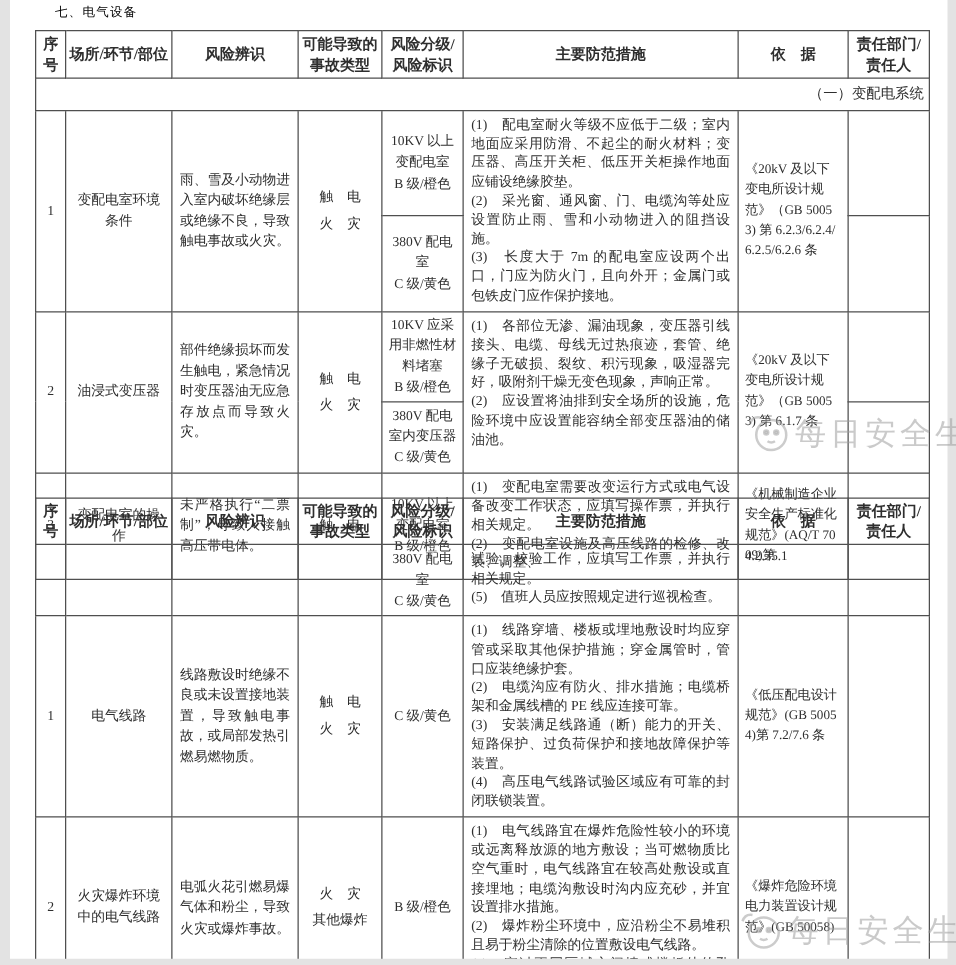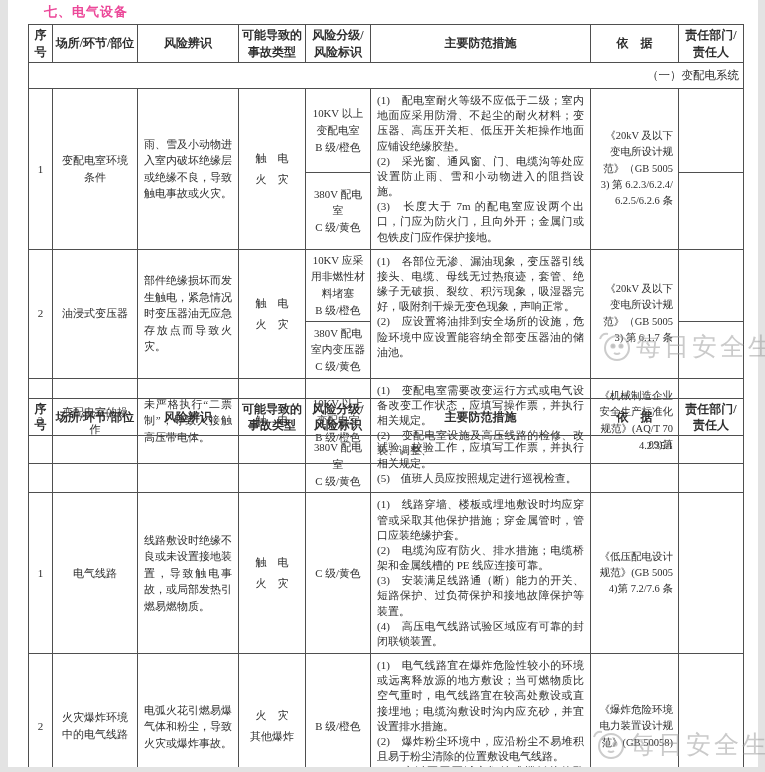--- a/index.html
+++ b/index.html
@@ -2,32 +2,32 @@
 <html><head>
 <meta charset="utf-8">
 <style>
   html,body{margin:0;padding:0;background:#ffffff;}
   .canvas{position:relative;width:765px;height:772px;background:#ffffff;overflow:hidden;
           font-family:"Liberation Serif","DejaVu Serif",serif;color:#2e2e2e;}
   .edge{position:absolute;background:#e3e3e3;}
   .edge-left{left:0;top:0;width:8px;height:772px;}
   .edge-right{right:0;top:0;width:7px;height:772px;}
   .edge-bottom{left:0;bottom:0;width:765px;height:5px;}
-  .doc-title{position:absolute;left:44px;top:3px;font-size:13px;font-weight:bold;color:#ec4899;letter-spacing:1px;}
+  .doc-title{position:absolute;left:44px;top:3px;font-size:10px;font-weight:normal;color:#000000;letter-spacing:1px;}
   table.risk{position:absolute;left:28px;width:715px;border-collapse:collapse;table-layout:fixed;}
   table.t1{top:24px;}
   table.t2{top:398px;}
   td,th{border:1px solid #4f4f4f;font-weight:normal;overflow:hidden;
         font-size:11px;line-height:1.5;vertical-align:middle;padding:2px 4px;box-sizing:border-box;}
   th{font-weight:bold;font-size:12px;text-align:center;line-height:1.35;padding:2px;}
   .pre{white-space:pre-line;}
   .tc{text-align:center;}
   .vtop{vertical-align:top;}
   .measures{font-size:11px;line-height:1.38;padding:4px 6px;text-align:left;text-align:justify;}
-  .basis{font-size:10.5px;line-height:1.55;padding:2px 5px;word-break:break-all;text-align:right;}
+  .basis{font-size:10.5px;line-height:1.55;padding:2px 5px;word-break:break-all;text-align:left;}
   .grade{font-size:10.8px;line-height:1.55;}
   .risk-cell{font-size:11px;line-height:1.5;padding:3px 6px;text-align:justify;}
   .loc{font-size:11px;line-height:1.55;padding:0 5px;}
   .accident{line-height:1.9;}
   .section-row td{font-size:11.5px;padding:2px 4px 2px 20px;text-align:right;}
   .watermark{position:absolute;display:flex;align-items:center;gap:4px;z-index:6;
              color:rgba(158,158,158,0.55);font-size:25px;letter-spacing:3px;white-space:nowrap;
              font-family:"Liberation Sans","DejaVu Sans",sans-serif;}
   .wm1{left:596px;top:329px;}
   .wm2{left:590px;top:727px;}

